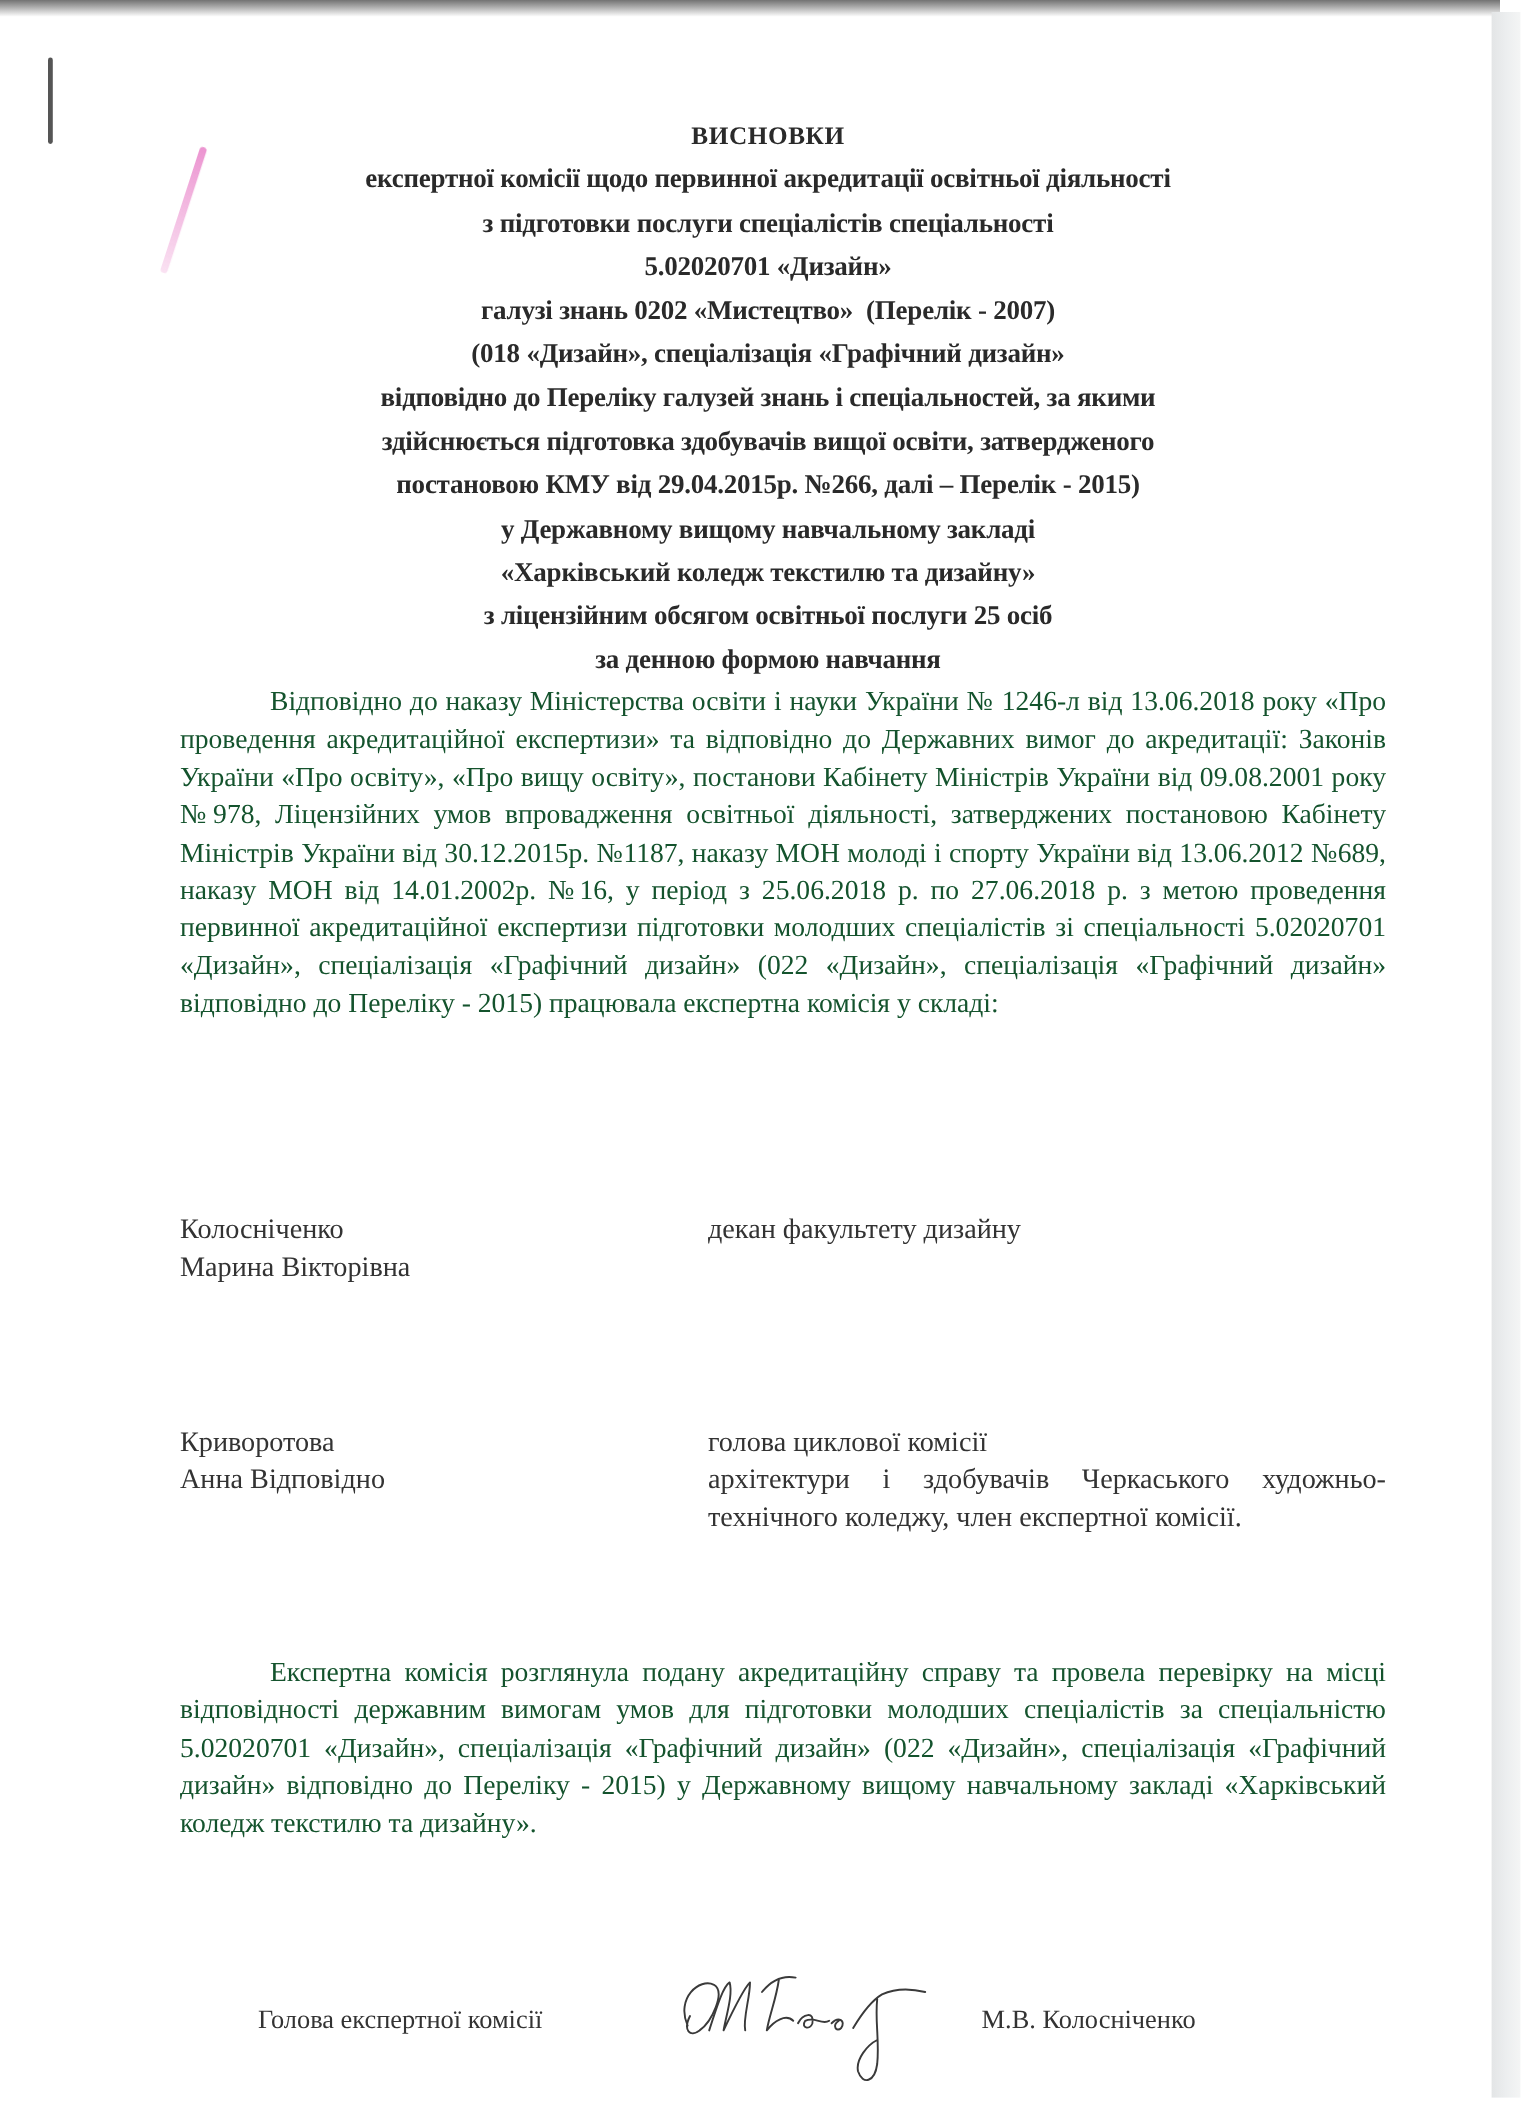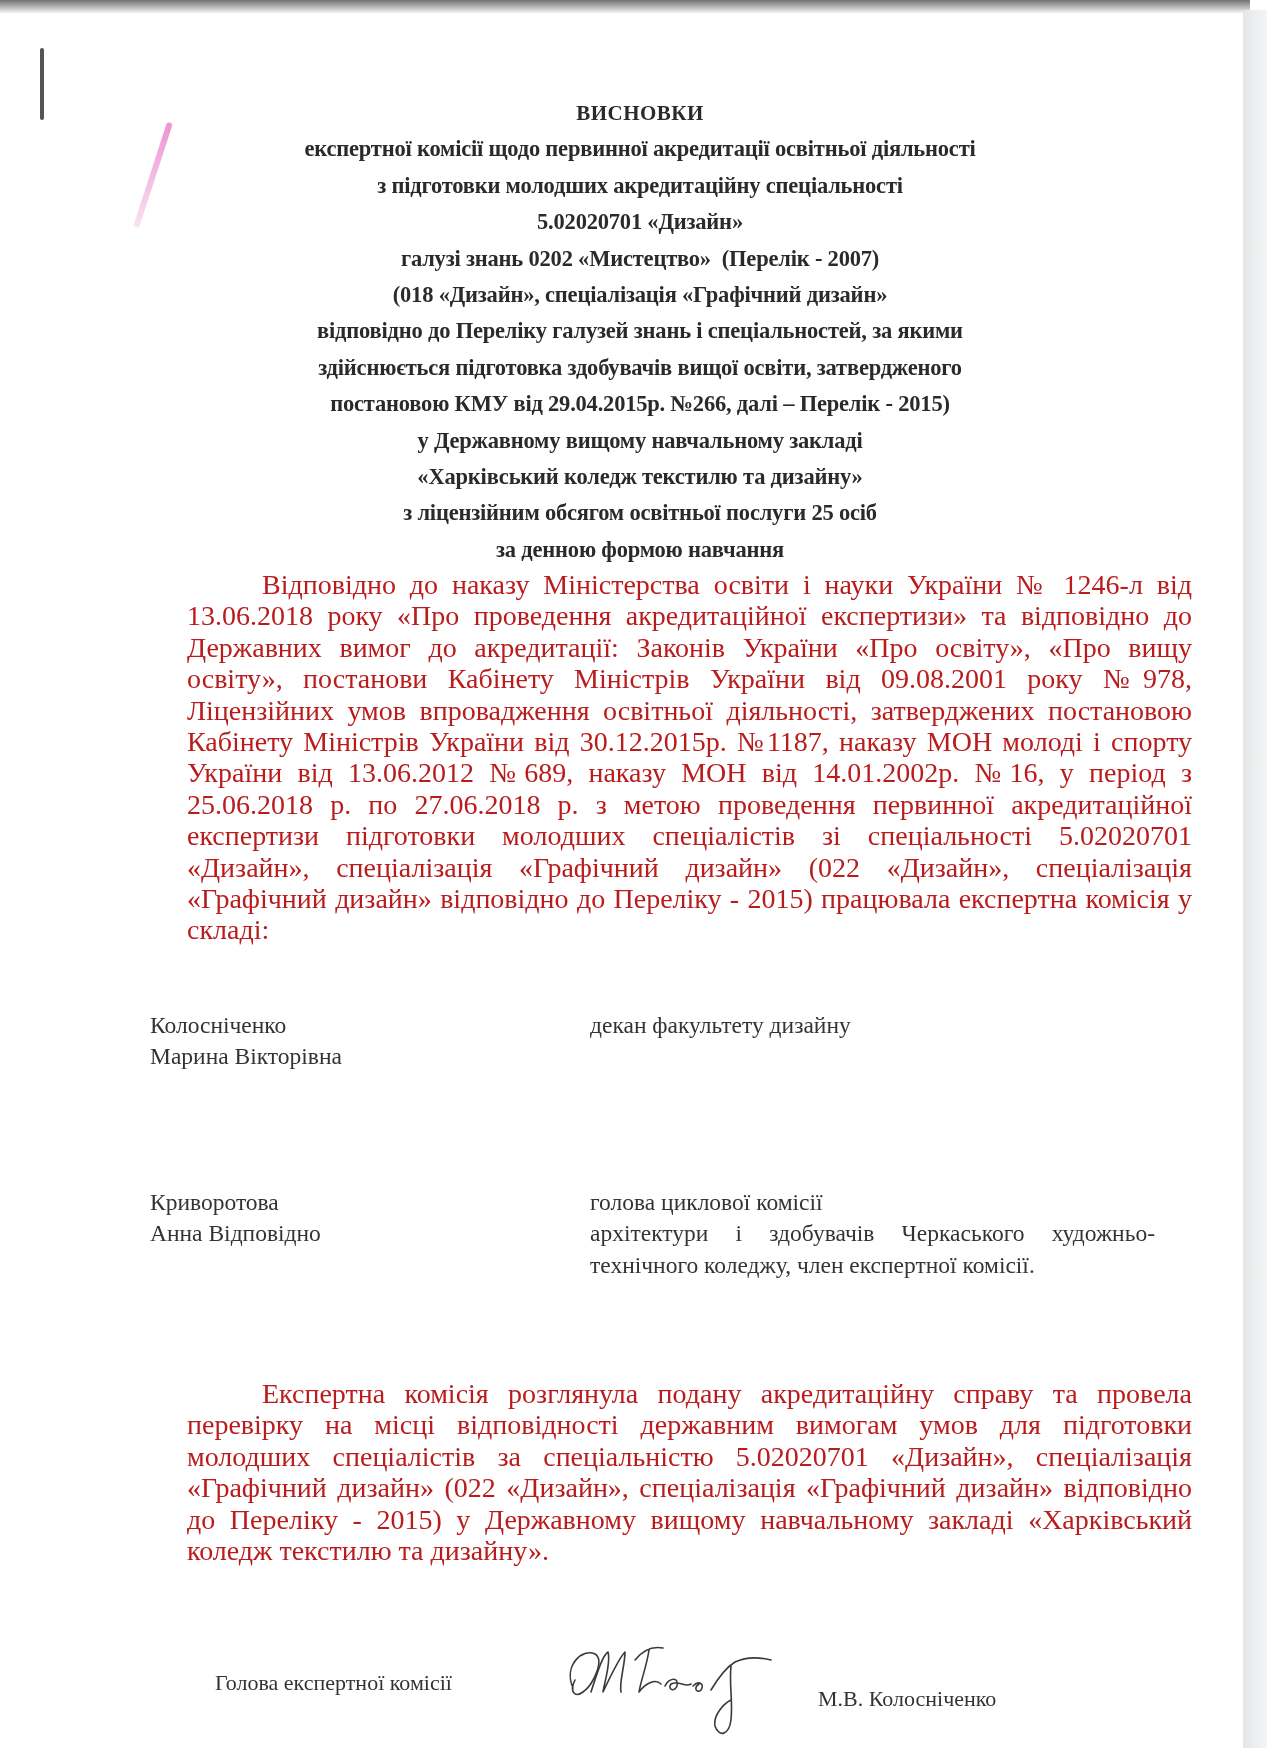--- a/index.html
+++ b/index.html
@@ -46,26 +46,25 @@
       letter-spacing: -0.2px;
     }
     .header .title {
       font-size: 21px;
       letter-spacing: 0.5px;
     }
     .header div { white-space: nowrap; }
 
     .para {
       position: absolute; left: 150px; width: 1005px;
-      font-size: 28px;
+      font-size: 23px;
       line-height: 31.4px;
       text-align: justify;
       text-align-last: left;
-      color: #b91c1c;
-      margin-left: 37px;
+      color: #14532d;
     }
     .para.intro { top: 569px; }
     .para.final { top: 1378px; }
     .para .indent { display: inline-block; width: 75px; }
 
     .member {
       position: absolute; left: 150px; width: 1005px;
       font-size: 23.5px; line-height: 31.4px; color: #333;
     }
     .member .name { position: absolute; left: 0; top: 0; width: 380px; }
@@ -74,35 +73,35 @@
       text-align: justify; text-align-last: left;
     }
     .member.m1 { top: 1010px; }
     .member.m2 { top: 1187px; }
 
     .signature-row {
       position: absolute; top: 1670px; left: 0; width: 1275px;
       font-size: 22px; color: #333;
     }
     .sig-label { position: absolute; left: 215px; top: 0; }
-    .sig-name { position: absolute; left: 818px; top: 16px; }
+    .sig-name { position: absolute; left: 818px; top: 0; }
     .sig-graphic { position: absolute; left: 553px; top: -30px; width: 240px; height: 110px; }
   </style>
 </head>
 <body>
 
 <div class="top-shadow"></div>
 <div class="right-shadow"></div>
 <div class="binder-mark"></div>
 <div class="pink-mark"></div>
 
 <div class="header">
   <div class="title">ВИСНОВКИ</div>
   <div>експертної комісії щодо первинної акредитації освітньої діяльності</div>
-  <div>з підготовки молодших акредитаційну спеціальності</div>
+  <div>з підготовки послуги спеціалістів спеціальності</div>
   <div>5.02020701 «Дизайн»</div>
   <div style="white-space:pre;">галузі знань 0202 «Мистецтво»  (Перелік - 2007)</div>
   <div>(018 «Дизайн», спеціалізація «Графічний дизайн»</div>
   <div>відповідно до Переліку галузей знань і спеціальностей, за якими</div>
   <div>здійснюється підготовка здобувачів вищої освіти, затвердженого</div>
   <div>постановою КМУ від 29.04.2015р. №266, далі – Перелік - 2015)</div>
   <div>у Державному вищому навчальному закладі</div>
   <div>«Харківський коледж текстилю та дизайну»</div>
   <div>з ліцензійним обсягом освітньої послуги 25 осіб</div>
   <div>за денною формою навчання</div>

